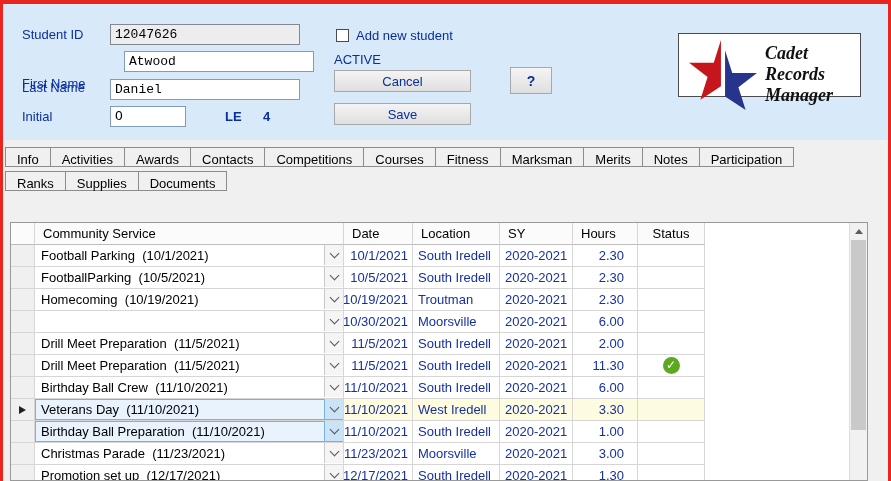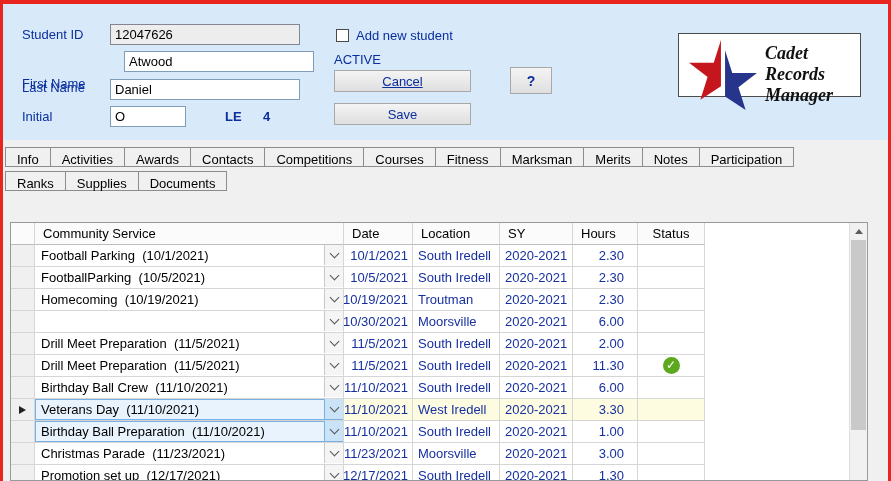--- a/index.html
+++ b/index.html
@@ -5,21 +5,21 @@
   html,body{margin:0;padding:0;background:#f0f0f0;font-family:"Liberation Sans",sans-serif;}
   .screen{position:relative;width:891px;height:481px;background:#f0f0f0;overflow:hidden;}
   .red-top{position:absolute;top:0;left:0;right:0;height:4px;background:#e8251f;z-index:50;}
   .red-left{position:absolute;top:0;left:0;bottom:0;width:3px;background:#e8251f;z-index:50;}
   .red-right{position:absolute;top:0;right:0;bottom:0;width:3px;background:#e8251f;z-index:50;}
 
   
   .header{position:absolute;top:4px;left:0;right:0;height:136px;background:#d8eaf9;}
   .flabel{position:absolute;color:#0a2e9e;font-size:13px;}
   .tb{position:absolute;box-sizing:border-box;height:21px;border:1px solid #7f9db9;background:#fff;
-      font-family:Liberation Sans, sans-serif;font-size:13px;padding:0 4px;color:#000;}
+      font-family:Liberation Mono, monospace;font-size:13px;padding:0 4px;color:#000;}
   .tb.readonly{background:#ededed;border-color:#828790;}
   .chk{position:absolute;width:13px;height:13px;background:#fff;border:1px solid #4a4a4a;box-sizing:border-box;}
   .status-text{position:absolute;color:#0a2e9e;font-size:13px;}
   .btn{position:absolute;box-sizing:border-box;background:linear-gradient(#f4f4f4,#dfdfdf);
        border:1px solid #a8a8a8;color:#0a2e9e;font-size:13px;text-align:center;cursor:default;
        display:flex;align-items:center;justify-content:center;}
   .lev{position:absolute;color:#0a2e9e;font-size:13px;font-weight:bold;}
 
   .logo{position:absolute;left:678px;top:29px;width:183px;height:64px;background:#fff;
         border:1px solid #4b4b4b;box-sizing:border-box;}
@@ -107,21 +107,21 @@
     <input class="tb" style="left: 110px; top: 102px; width: 76px;" value="O">
 
     <span class="lev" style="left:225px;top:105px;">LE</span>
     <span class="lev" style="left:263px;top:105px;">4</span>
 
     <div class="chk" style="left:336px;top:25px;"></div>
     <span class="flabel" style="left:356px;top:24px;">Add new student</span>
 
     <span class="status-text" style="left:334px;top:48px;">ACTIVE</span>
 
-    <div class="btn" style="left:334px;top:66px;width:137px;height:22px;text-decoration:underline;">Cancel</div>
+    <div class="btn" style="left:334px;top:66px;width:137px;height:22px;">Cancel</div>
     <div class="btn" style="left:510px;top:63px;width:42px;height:27px;font-weight:bold;font-size:14px;">?</div>
     <div class="btn" style="left:334px;top:99px;width:137px;height:22px;">Save</div>
 
     <div class="logo">
       <svg width="72" height="72" viewBox="0 0 70 70">
         <polygon points="33,0 26,22 2,22 20,36 13,58 33,45" fill="#c4161c"></polygon>
         <polygon points="37,10 44,32 68,32 50,46 57,68 37,55" fill="#27348b"></polygon>
       </svg>
       <div class="logo-text">
         <div>Cadet</div>

